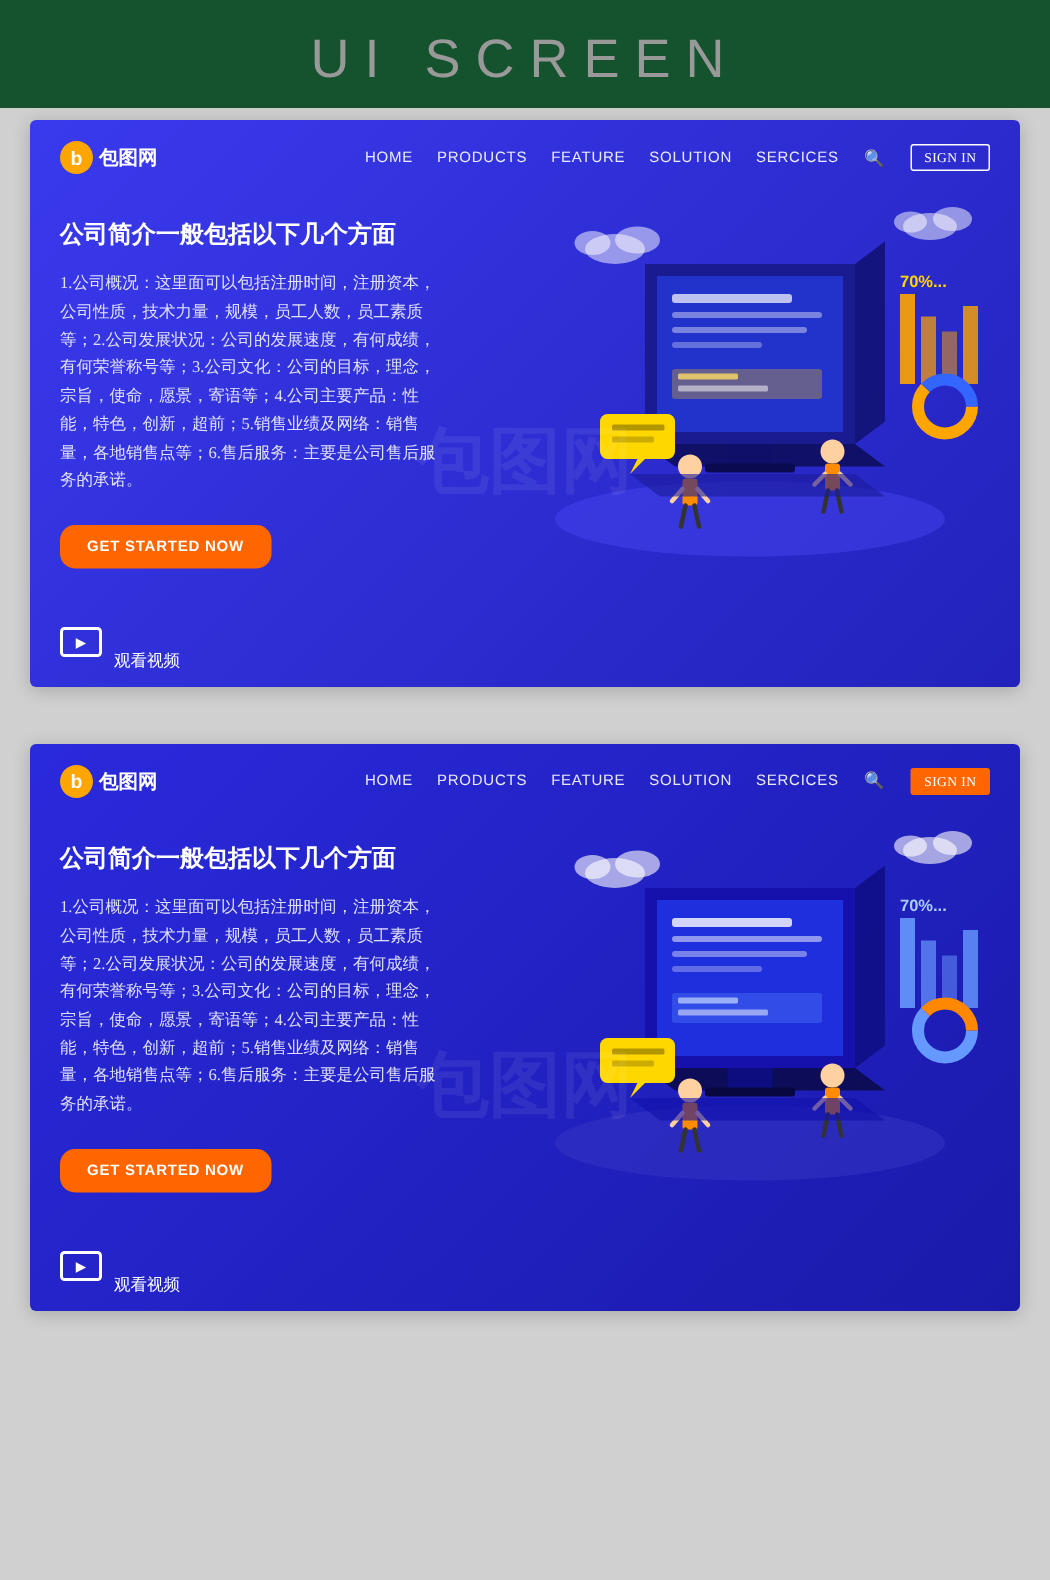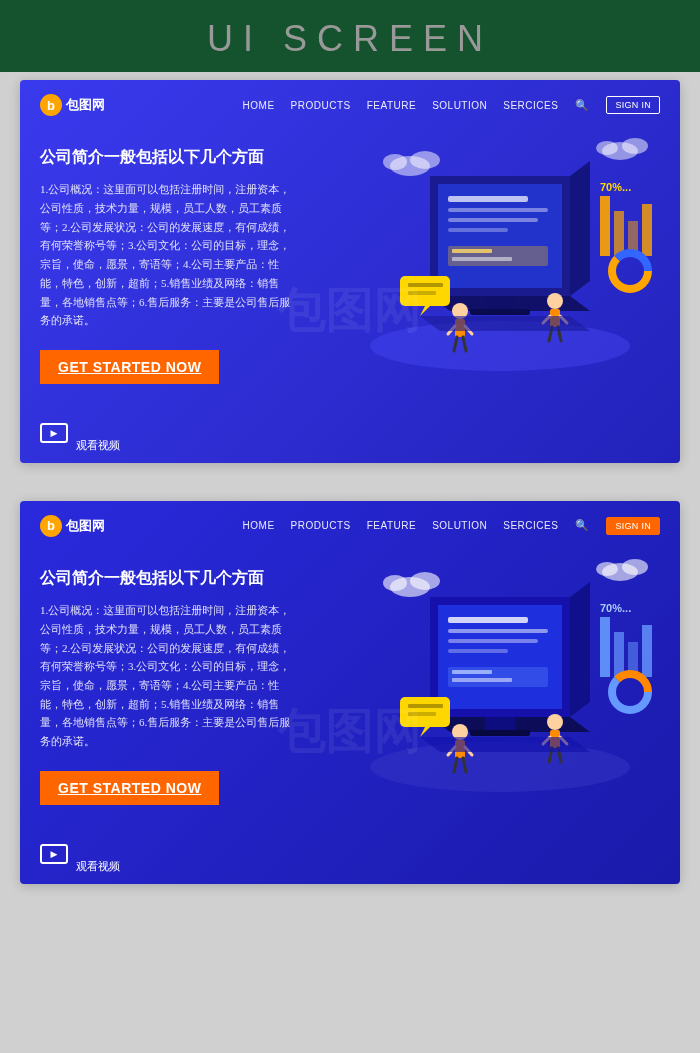--- a/index.html
+++ b/index.html
@@ -112,20 +112,21 @@
       font-size: 11px;
     }
 
     .nav-signin {
       border: 1.5px solid white;
       color: white;
       font-size: 9px;
       padding: 3px 8px;
       border-radius: 2px;
       letter-spacing: 0.3px;
+      font-family: Liberation Serif, serif;
     }
 
     
     .content-area {
       display: flex;
       align-items: flex-start;
       padding: 10px 20px 10px;
       position: relative;
       min-height: 280px;
     }
@@ -150,27 +151,26 @@
       line-height: 1.7;
       margin-bottom: 20px;
       font-family: Liberation Serif, serif;
     }
 
     .cta-button {
       background: #ff6600;
       color: white;
       border: none;
       padding: 9px 18px;
-      font-size: 14px;
+      font-size: 10px;
       font-weight: bold;
       letter-spacing: 0.5px;
       cursor: pointer;
-      border-radius: 0;
+      border-radius: 10px;
       display: inline-block;
-      text-decoration: underline;
     }
 
     .video-section {
       display: flex;
       align-items: center;
       gap: 8px;
       margin-top: 30px;
     }
 
     .video-icon {

